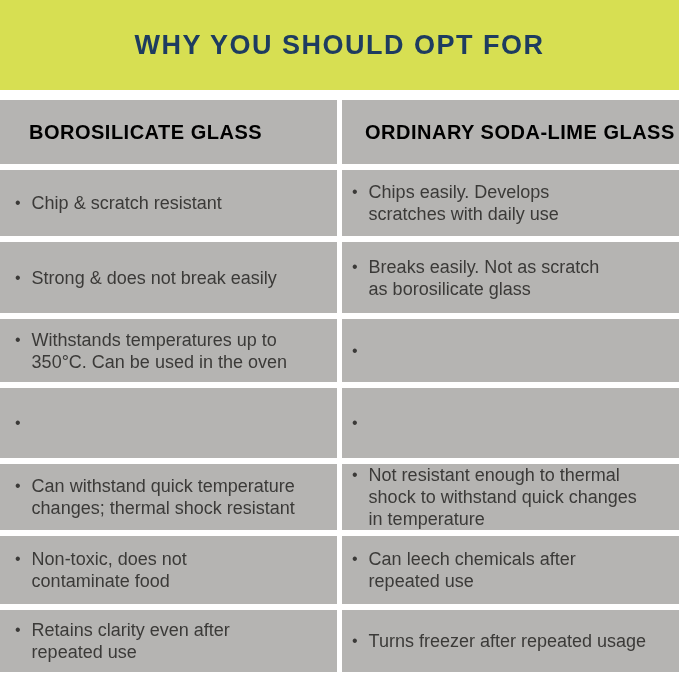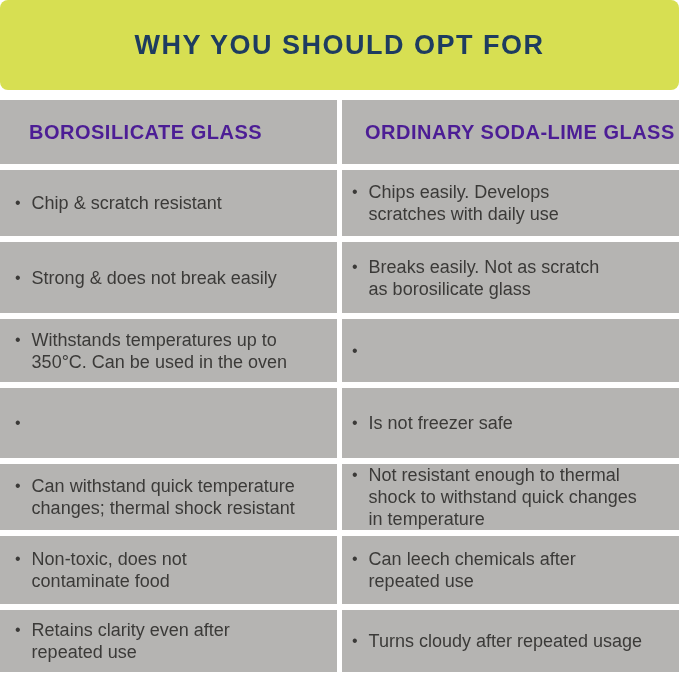--- a/index.html
+++ b/index.html
@@ -15,21 +15,20 @@
     background: #ffffff;
     overflow: hidden;
   }
   .banner {
     height: 90px;
     background: #d7df52;
     display: flex;
     flex-direction: column;
     align-items: center;
     justify-content: center;
-    border-radius: 8px;
   }
   .banner-line {
     color: #1e3c60;
     font-weight: bold;
     font-size: 27px;
     line-height: 32px;
     letter-spacing: 1.5px;
     text-align: center;
     white-space: nowrap;
   }
@@ -46,21 +45,21 @@
   .cell {
     background: #b5b4b2;
     display: flex;
     align-items: center;
     box-sizing: border-box;
   }
   .divider {
     background: #ffffff;
   }
   .head-cell {
-    color: #4c1d95;
+    color: #000000;
     font-weight: bold;
     font-size: 20px;
     letter-spacing: 0.5px;
     padding-left: 29px;
     padding-right: 6px;
     white-space: nowrap;
   }
   .head-cell.right { padding-left: 23px; }
   .body-cell {
     padding-left: 15px;
@@ -156,21 +155,20 @@
     <div class="row" style="height:70px">
       <div class="cell body-cell">
         <span class="bullet-wrap">
             <span class="bullet">•</span>
           </span>
       </div>
       <div class="divider"></div>
       <div class="cell body-cell right">
         <span class="bullet-wrap">
             <span class="bullet">•</span>
-            <span class="cell-text">Is not freezer safe</span>
           </span>
       </div>
     </div>
 
     <div class="row" style="height:66px">
       <div class="cell body-cell">
         <span class="bullet-wrap">
             <span class="bullet">•</span>
             <span class="cell-text">Can withstand quick temperature
 changes; thermal shock resistant</span>
@@ -210,19 +208,19 @@
         <span class="bullet-wrap">
             <span class="bullet">•</span>
             <span class="cell-text">Retains clarity even after
 repeated use</span>
           </span>
       </div>
       <div class="divider"></div>
       <div class="cell body-cell right">
         <span class="bullet-wrap">
             <span class="bullet">•</span>
-            <span class="cell-text">Turns cloudy after repeated usage</span>
+            <span class="cell-text">Turns freezer after repeated usage</span>
           </span>
       </div>
     </div>
 
   </div>
 </div>
 
 </body></html>

